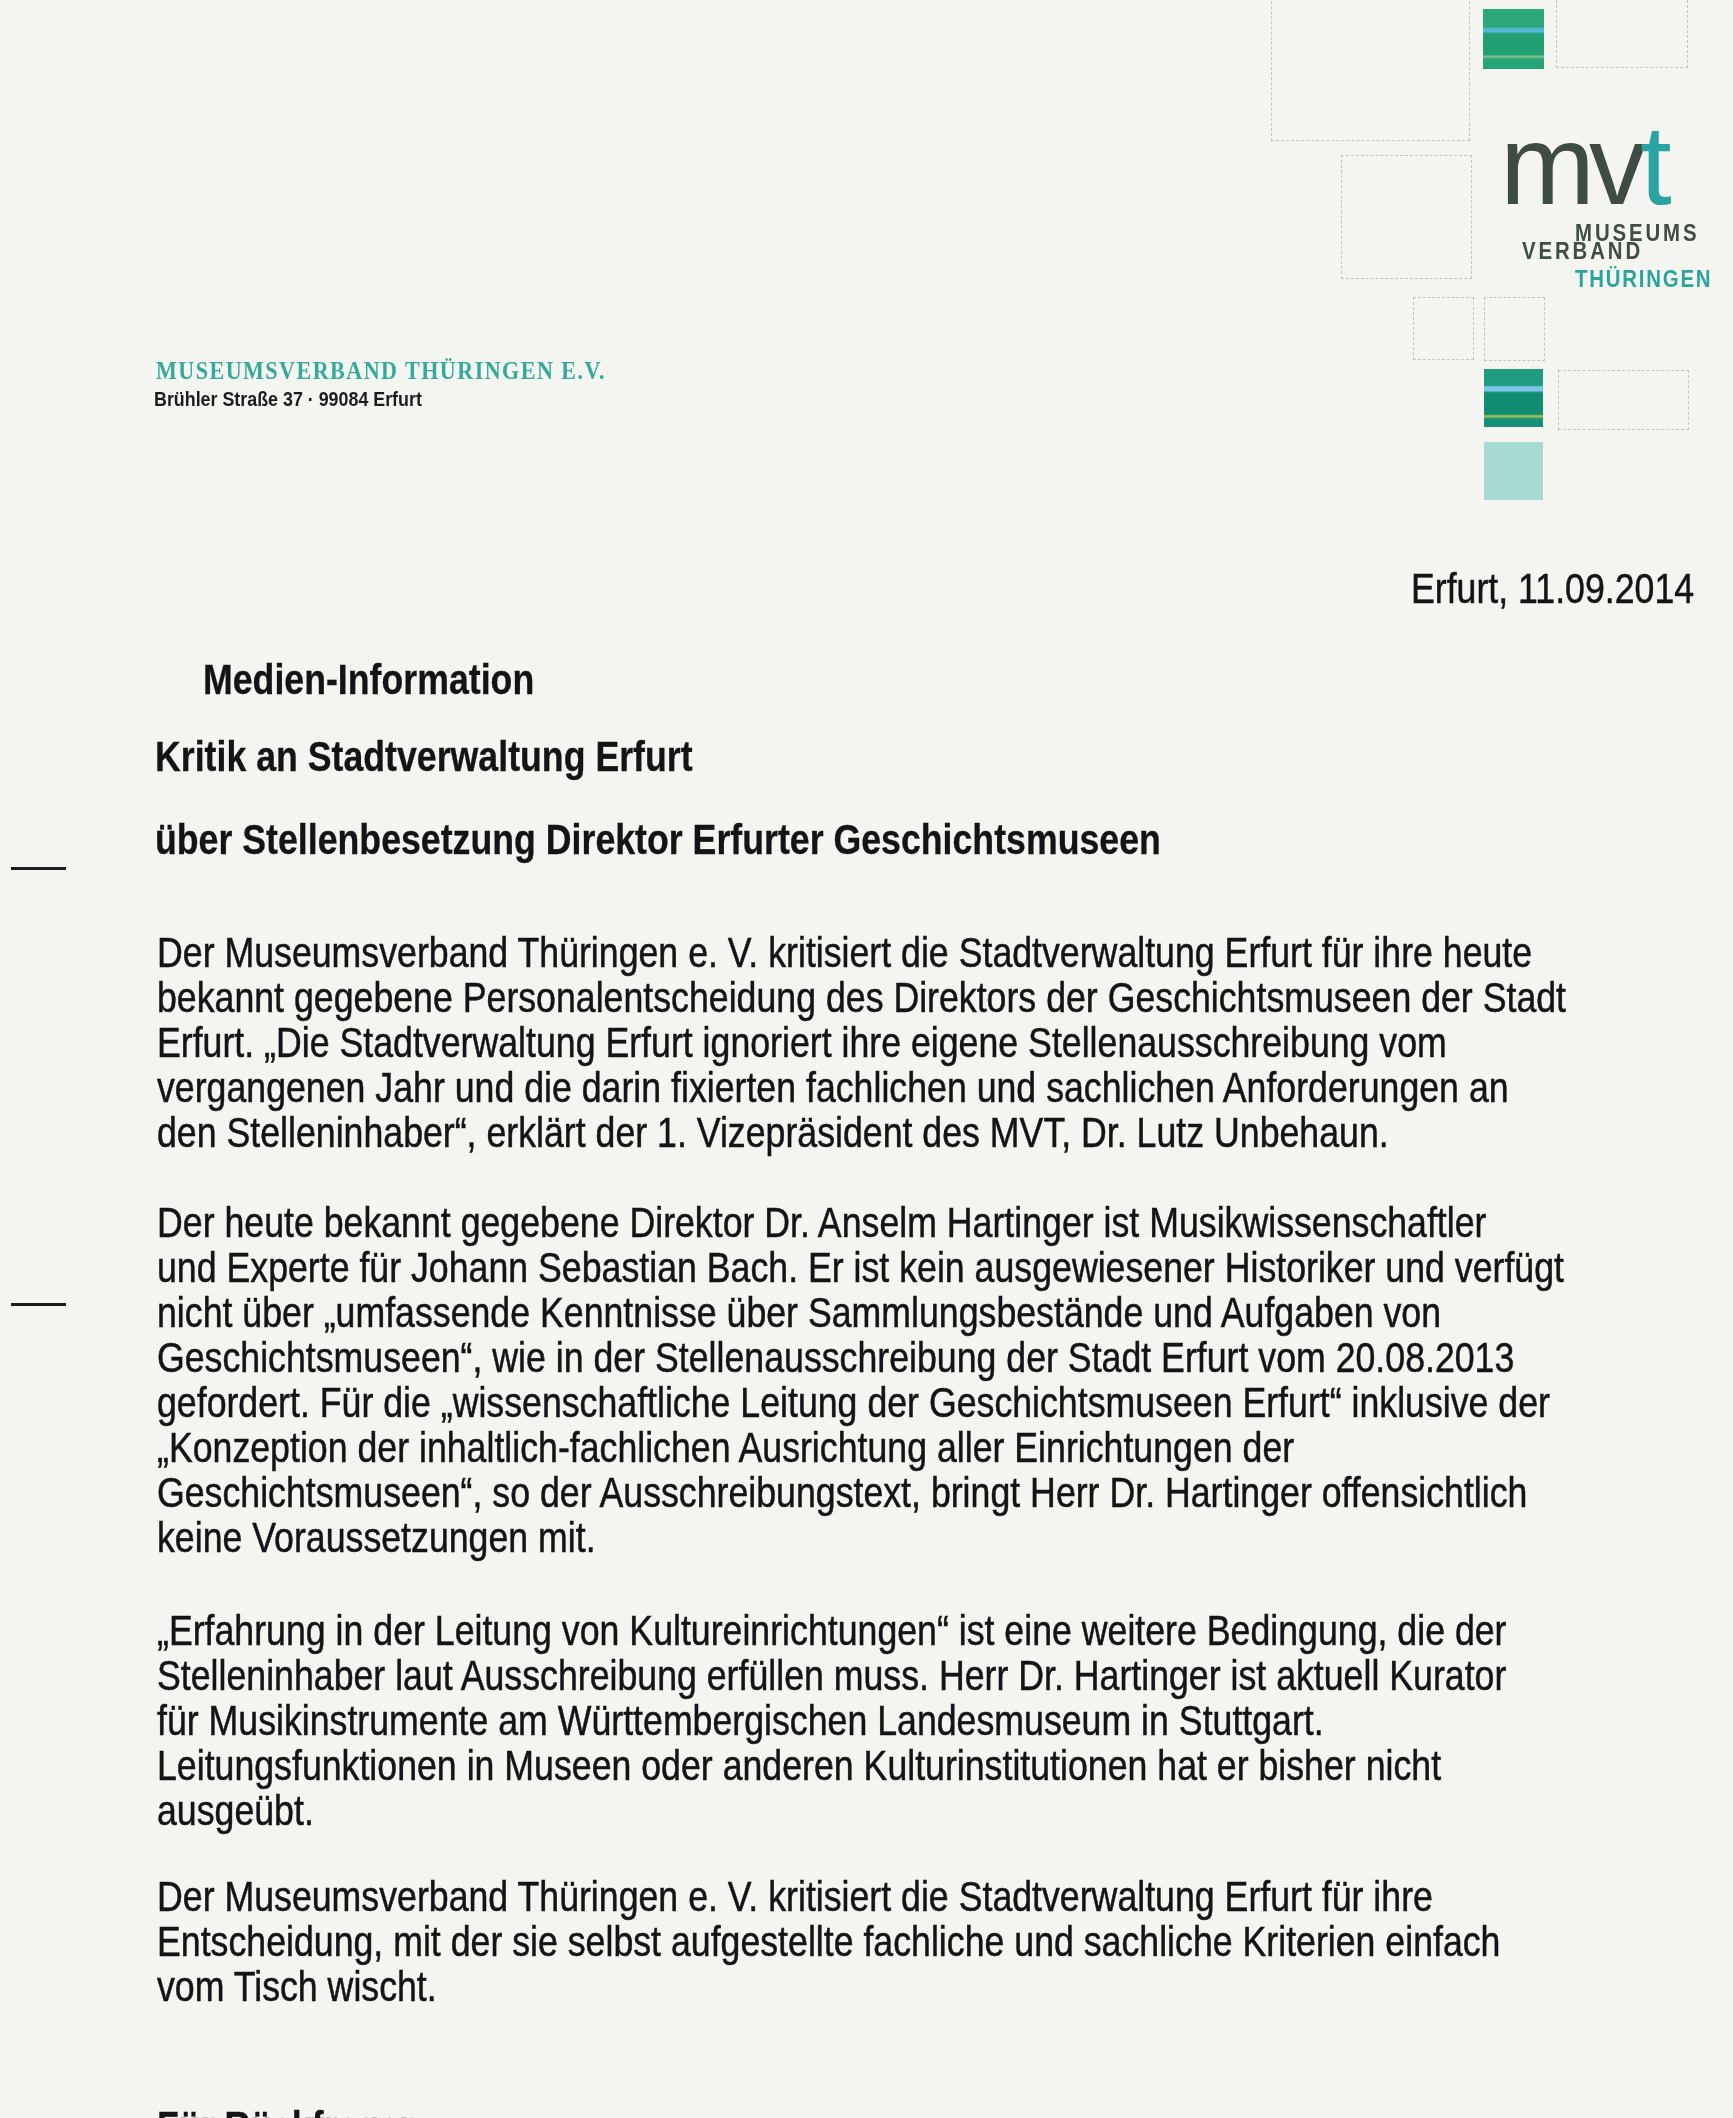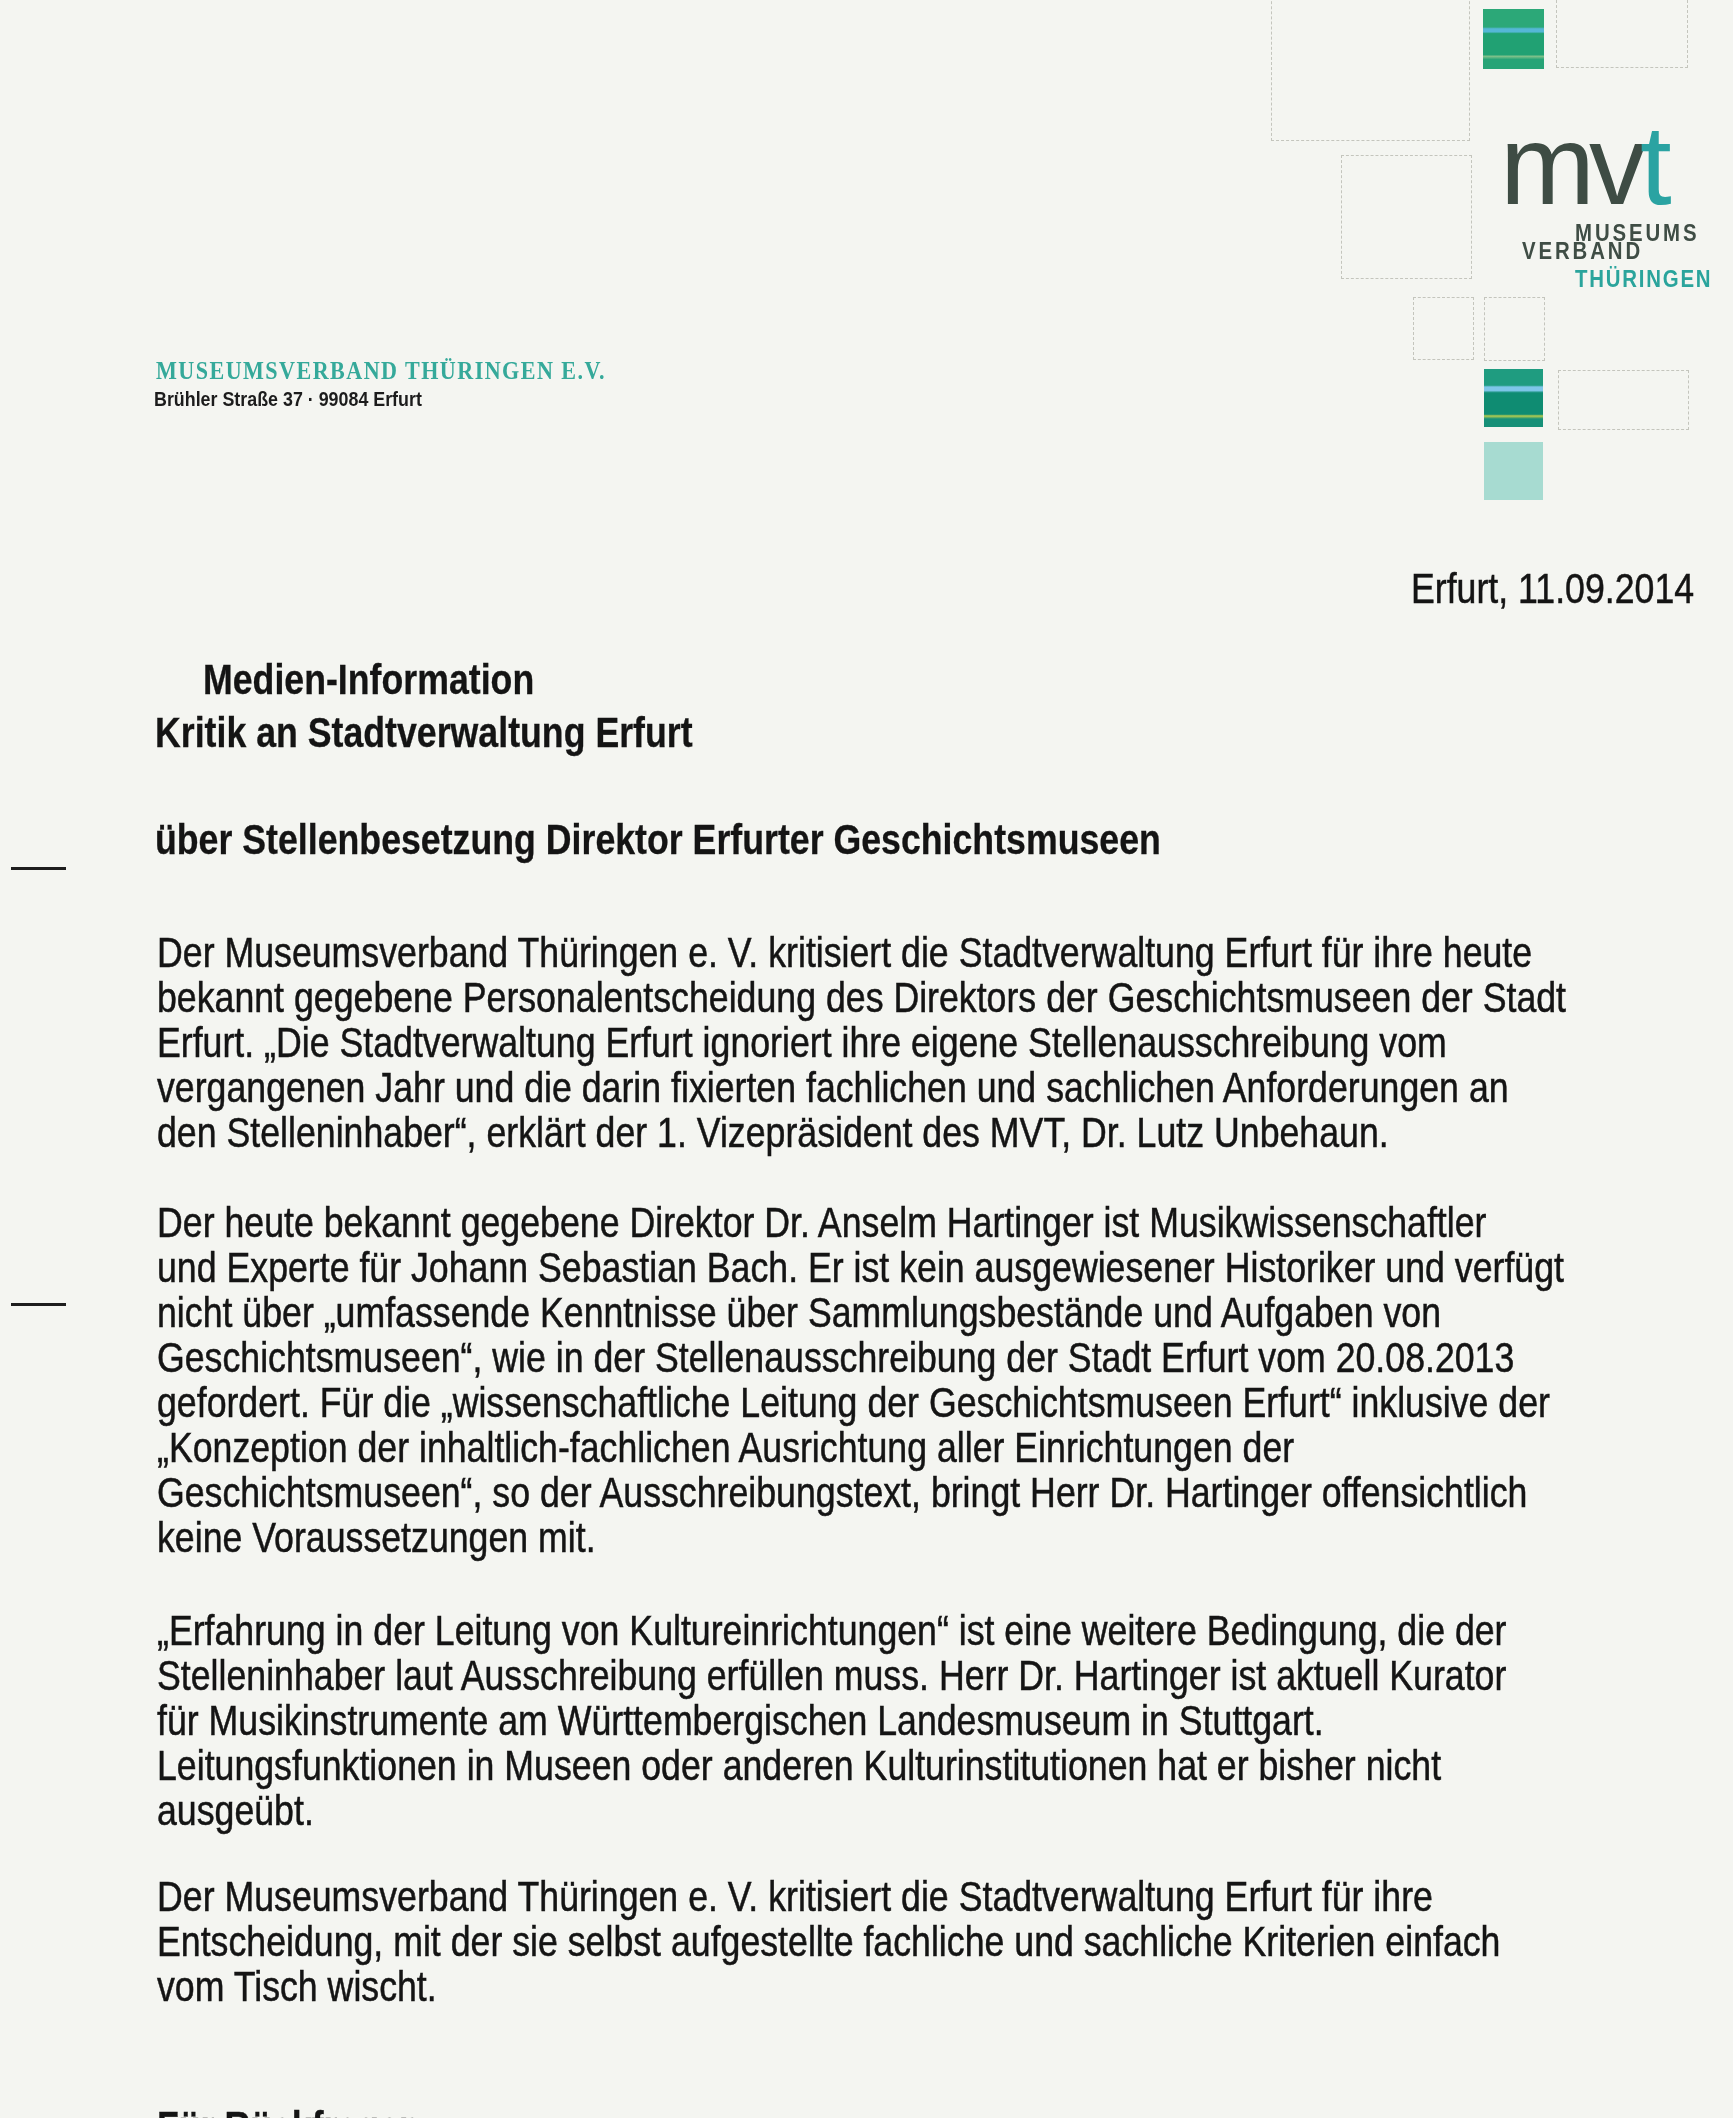--- a/index.html
+++ b/index.html
@@ -80,21 +80,21 @@
   </div>
 
   <div class="abs" style="left:1411px; top:566px;">
     <div class="scaled doc-text date-line">Erfurt, 11.09.2014</div>
   </div>
 
   <div class="abs" style="left:155px; top:657px;margin-left:48px;">
     <div class="scaled doc-text doc-bold">Medien-Information</div>
   </div>
 
-  <div class="abs" style="left:155px; top:710px;">
+  <div class="abs" style="left:155px; top:734px;">
     <div class="scaled doc-text doc-bold">Kritik an Stadtverwaltung Erfurt</div>
   </div>
   <div class="abs" style="left:155px; top:794px;margin-top:23px;">
     <div class="scaled doc-text doc-bold">über Stellenbesetzung Direktor Erfurter Geschichtsmuseen</div>
   </div>
 
   <div class="fold-mark" style="top:867px;"></div>
   <div class="fold-mark" style="top:1303px;"></div>
 
   <div class="abs para scaled doc-text" style="left:157px; top:930px; width:1822px;">

